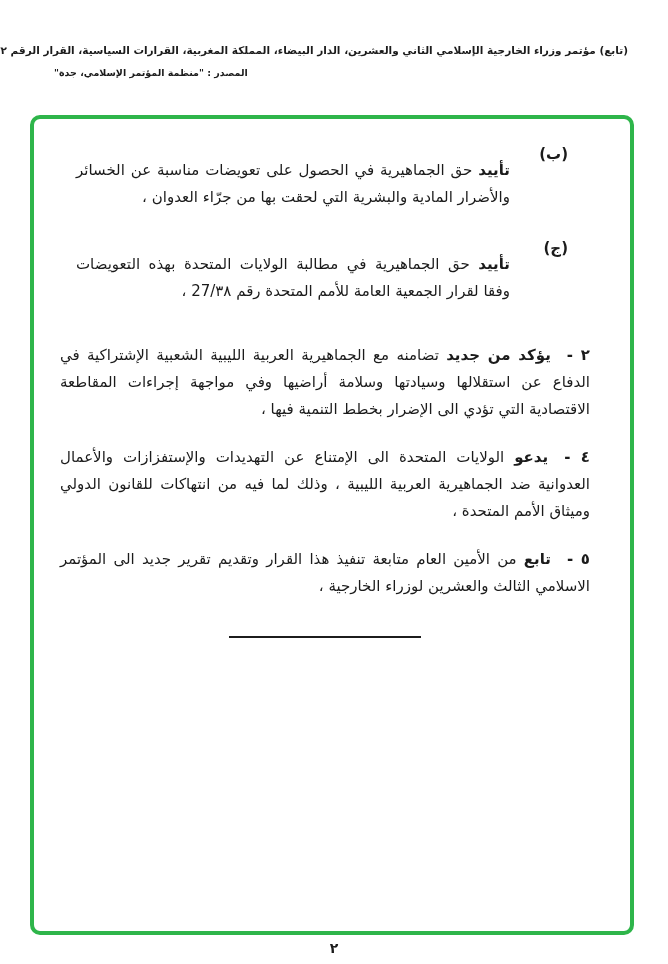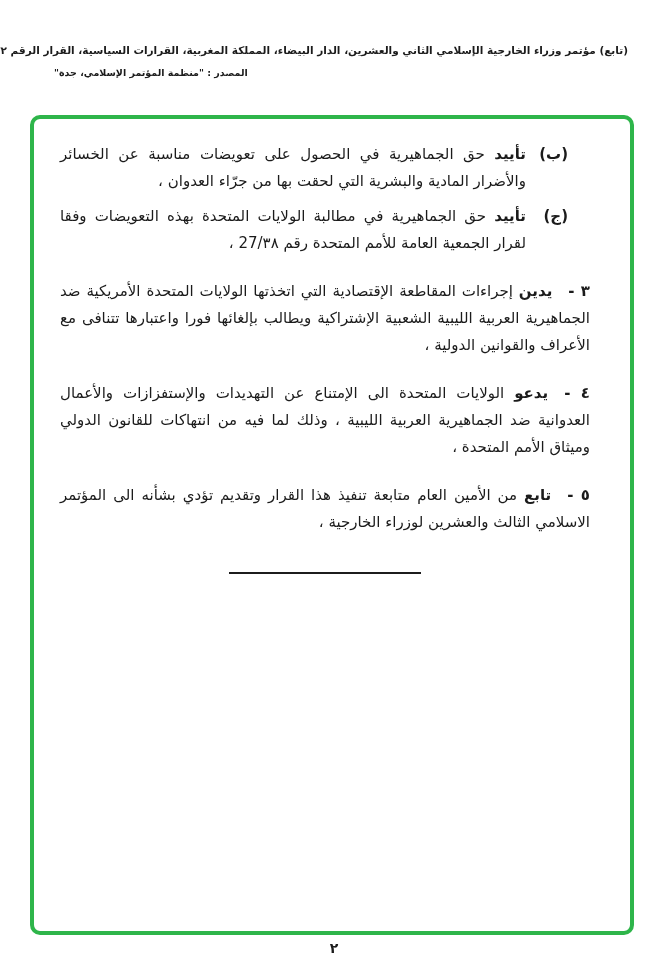--- a/index.html
+++ b/index.html
@@ -70,21 +70,21 @@
     margin-bottom: 8px;
   }
   .sub-marker {
     flex: none;
     width: 32px;
     font-weight: bold;
     white-space: nowrap;
   }
   .sub-text {
     flex: 1;
-    margin: 0;
+    margin: 16px;
     text-align: justify;
   }
 
   
   .item-para {
     margin: 21px 0 0 0;
     text-align: justify;
   }
   .item-marker {
     font-weight: bold;
@@ -127,29 +127,29 @@
         <p class="sub-text"><b class="lead">تأييد</b>
           <span>حق الجماهيرية في الحصول على تعويضات مناسبة عن الخسائر والأضرار المادية والبشرية التي لحقت بها من جرّاء العدوان ،</span></p>
       </div>
 
       <div class="sub-item">
         <span class="sub-marker">(ج)</span>
         <p class="sub-text"><b class="lead">تأييد</b>
           <span>حق الجماهيرية في مطالبة الولايات المتحدة بهذه التعويضات وفقا لقرار الجمعية العامة للأمم المتحدة رقم 27/٣٨ ،</span></p>
       </div>
 
+      <p class="item-para"><span class="item-marker">٢ -</span><b class="lead">يؤكد من جديد</b>
+        <span>تضامنه مع الجماهيرية العربية الليبية الشعبية الإشتراكية في الدفاع عن استقلالها وسيادتها وسلامة أراضيها وفي مواجهة إجراءات المقاطعة الاقتصادية التي تؤدي الى الإضرار بخطط التنمية فيها ،</span></p>
 
-      <p class="item-para"><span class="item-marker">٣ -</span><b class="lead">يدين</b>
-        <span>إجراءات المقاطعة الإقتصادية التي اتخذتها الولايات المتحدة الأمريكية ضد الجماهيرية العربية الليبية الشعبية الإشتراكية ويطالب بإلغائها فورا واعتبارها تتنافى مع الأعراف والقوانين الدولية ،</span></p>
 
       <p class="item-para"><span class="item-marker">٤ -</span><b class="lead">يدعو</b>
         <span>الولايات المتحدة الى الإمتناع عن التهديدات والإستفزازات والأعمال العدوانية ضد الجماهيرية العربية الليبية ، وذلك لما فيه من انتهاكات للقانون الدولي وميثاق الأمم المتحدة ،</span></p>
 
       <p class="item-para"><span class="item-marker">٥ -</span><b class="lead">تابع</b>
-        <span>من الأمين العام متابعة تنفيذ هذا القرار وتقديم تؤدي بشأنه الى المؤتمر الاسلامي الثالث والعشرين لوزراء الخارجية ،</span></p>
+        <span>من الأمين العام متابعة تنفيذ هذا القرار وتقديم تقرير جديد الى المؤتمر الاسلامي الثالث والعشرين لوزراء الخارجية ،</span></p>
 
       <div class="divider"></div>
 
     </div>
   </div>
 
   <div class="page-number">٢</div>
 
 </div>
 

